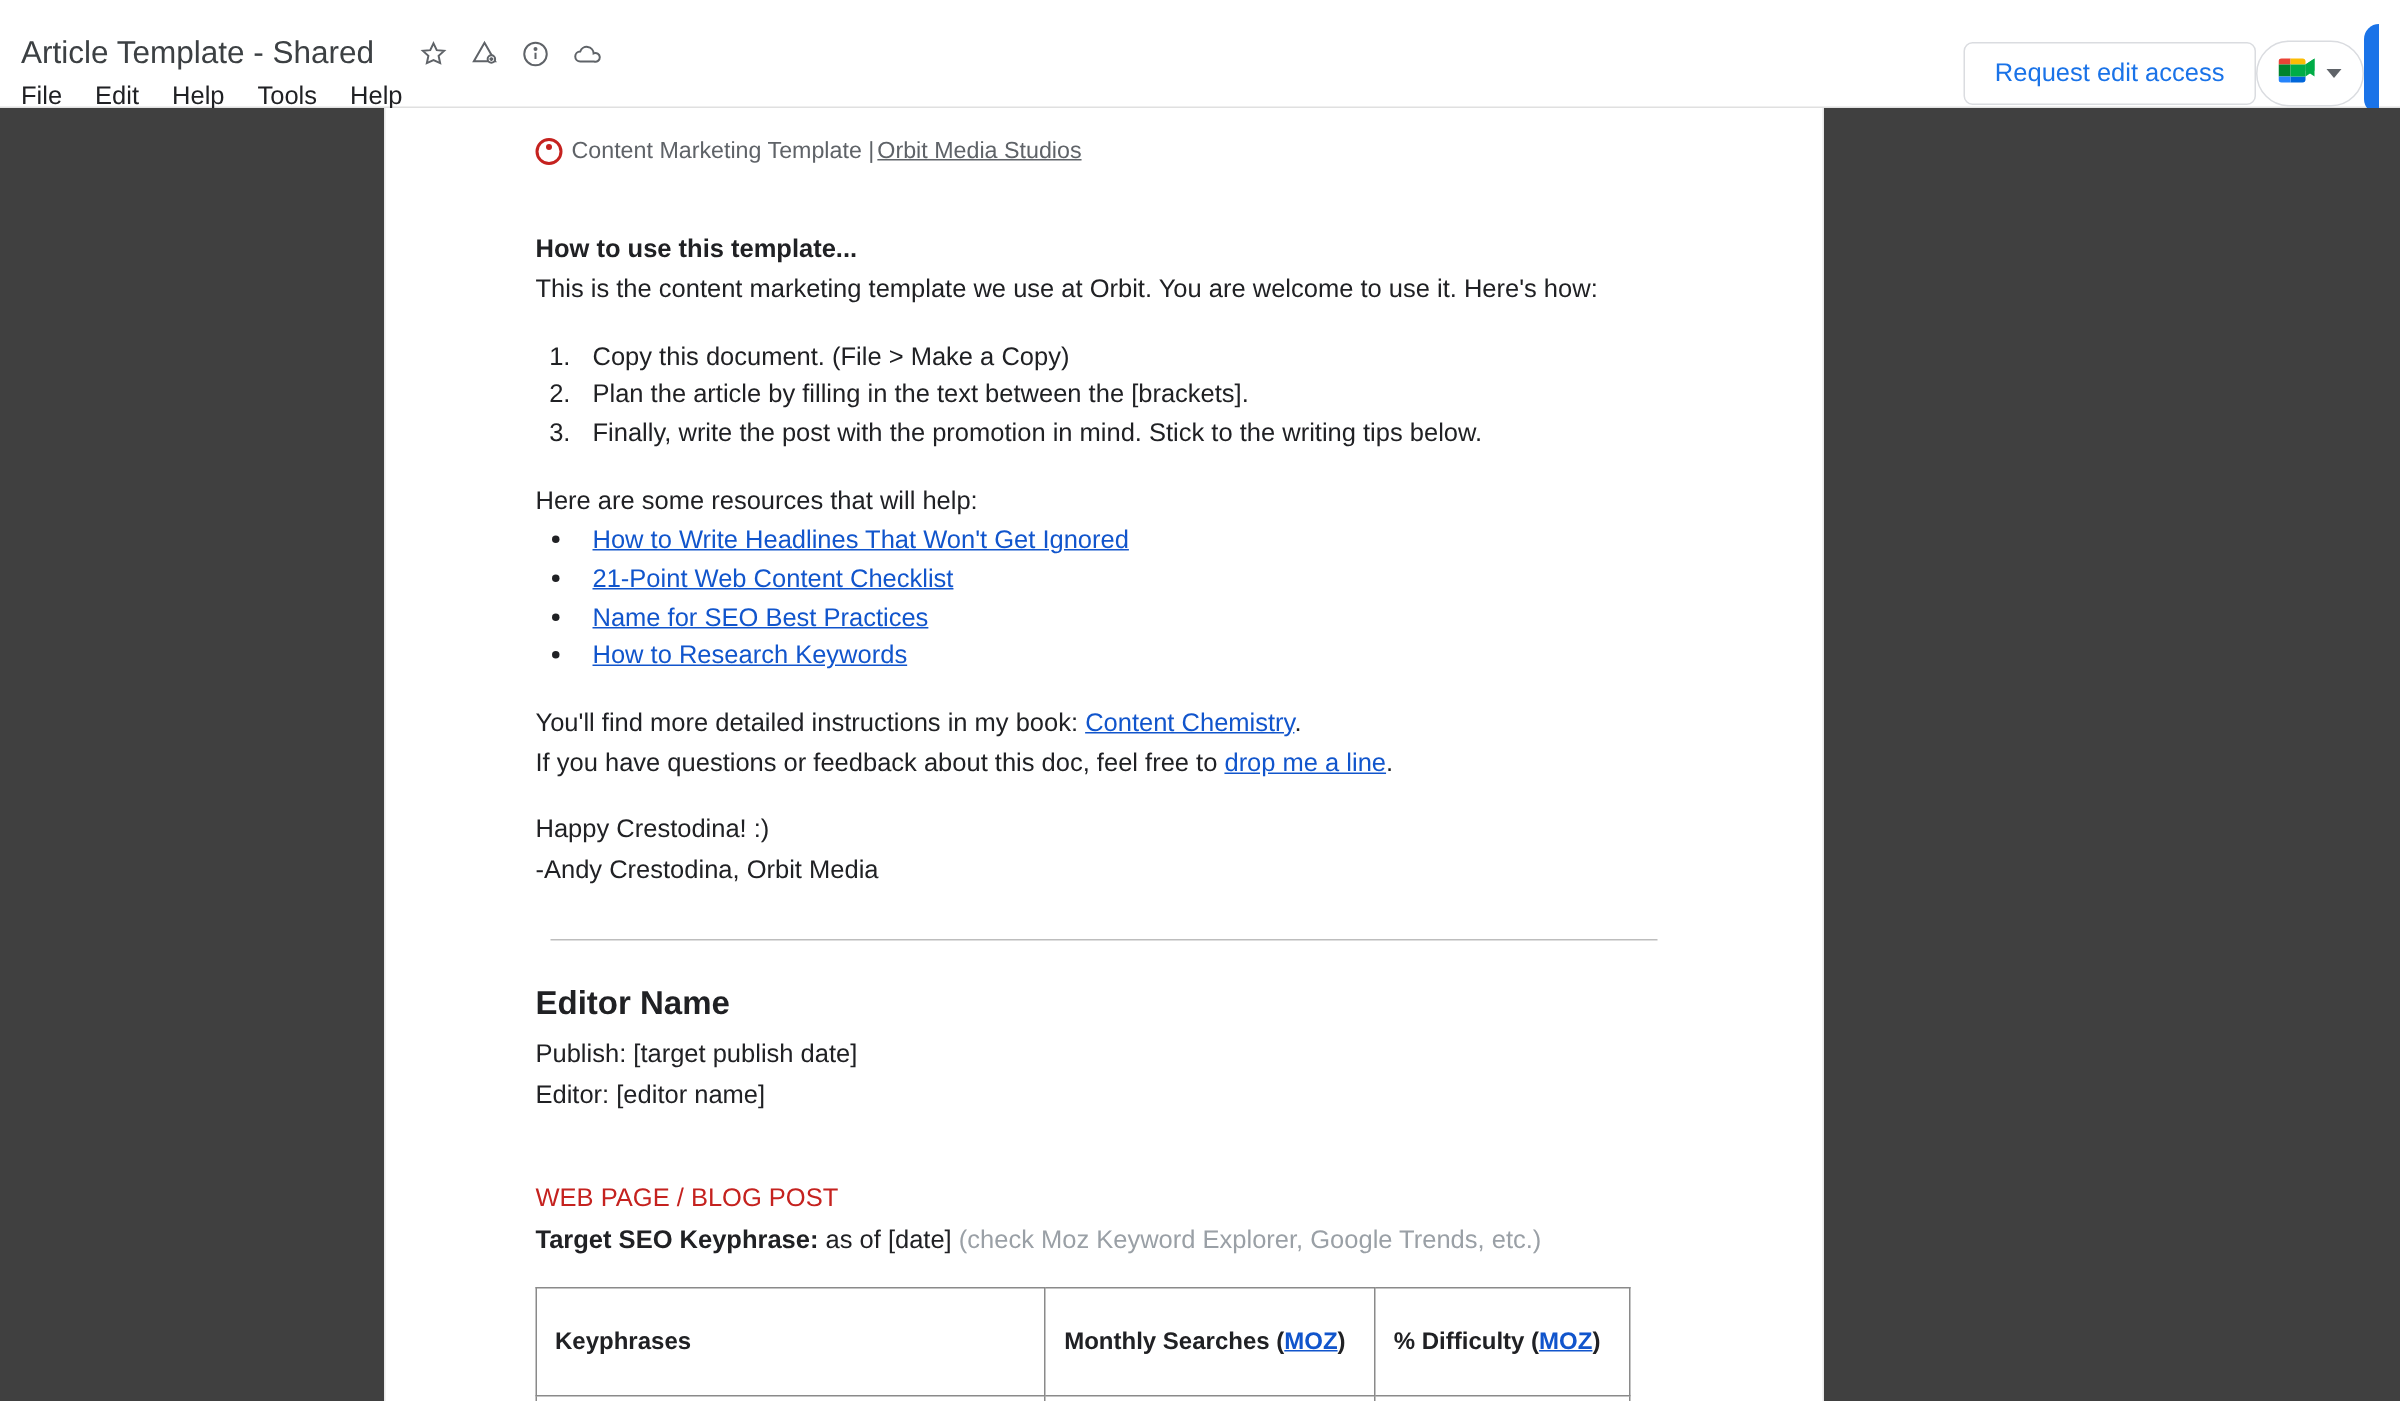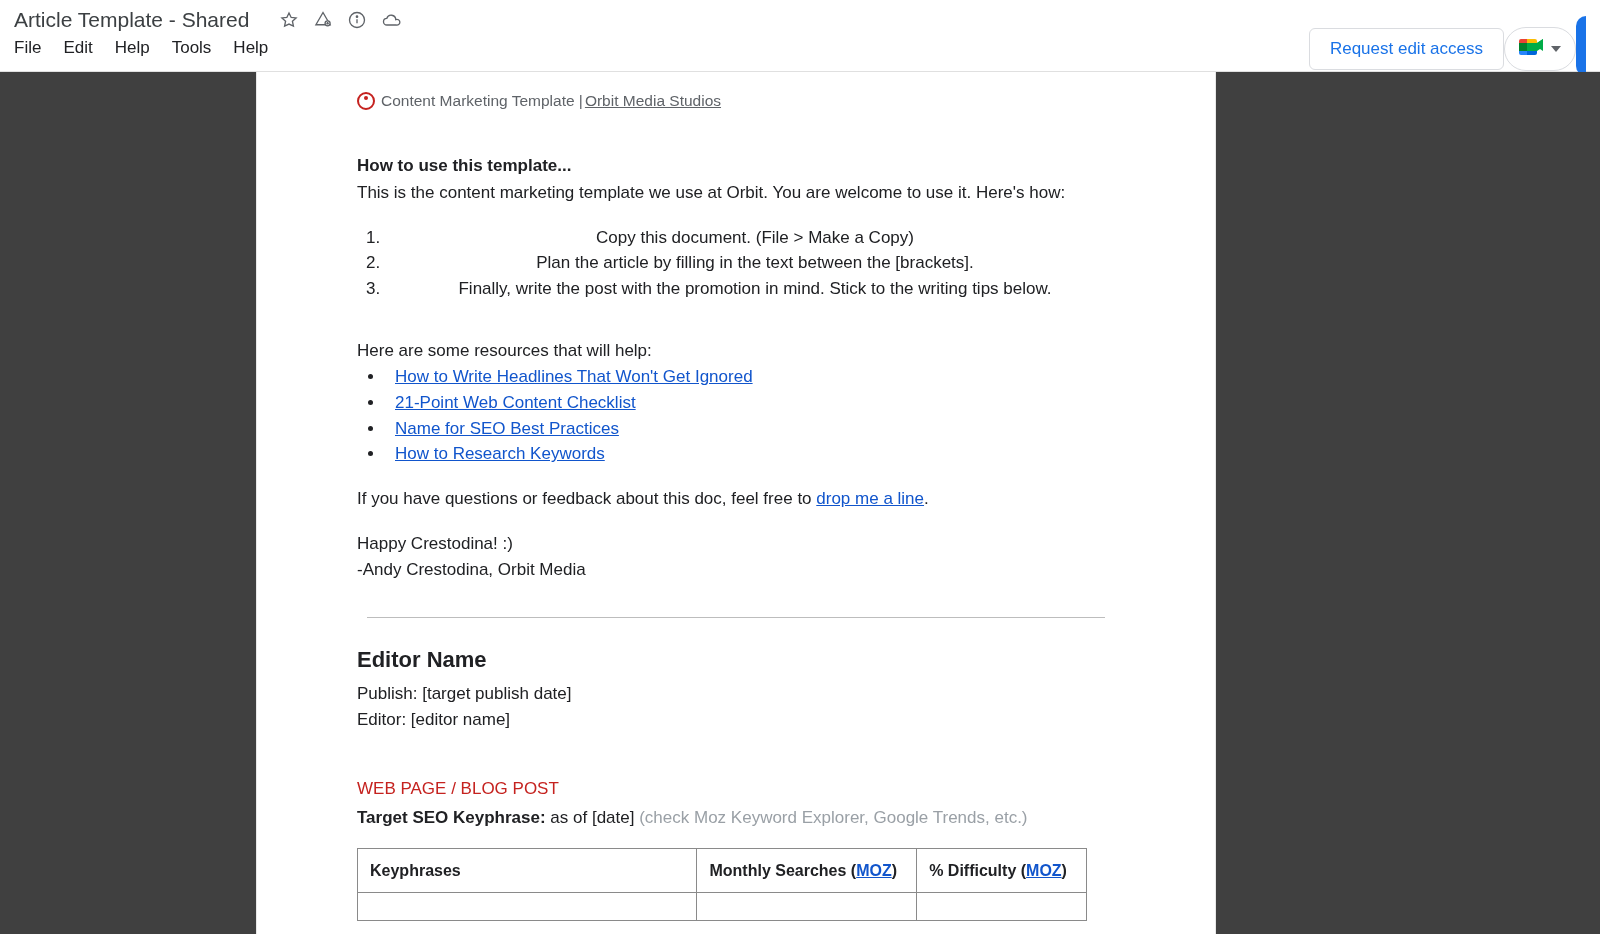--- a/index.html
+++ b/index.html
@@ -2,21 +2,21 @@
 <html><head>
 <meta charset="utf-8">
 <style>
   * { box-sizing: border-box; }
   html, body { margin:0; padding:0; height:100%; font-family: Arial, "Helvetica Neue", Helvetica, sans-serif; color:#202124; background:#fff; }
   body { width:1600px; height:934px; overflow:hidden; position:relative; }
 
   
   .header { padding: 8px 14px 0 14px; height:72px; border-bottom:1px solid #e0e0e0; display:flex; align-items:flex-start; justify-content:space-between; }
   .header-left { display:flex; flex-direction:column; }
-  .title-row { display:flex; align-items:center; gap:30px; }
+  .title-row { display:flex; align-items:center; gap:30px;margin-top:16px; }
   .doc-title { font-size:21px; font-weight:400; color:#3c4043; }
   .title-icons { display:flex; align-items:center; gap:14px; color:#5f6368; }
   .title-icons svg { width:20px; height:20px; display:block; }
 
   .menu-row { display:flex; gap:22px; margin-top:6px; }
   .menu-item { font-size:17px; color:#202124; cursor:pointer; }
 
   .header-right { display:flex; align-items:center; padding-top:14px; }
   .req-btn { border:1px solid #dadce0; border-radius:6px; padding:10px 20px; font-size:17px; color:#1a73e8; font-weight:500; background:#fff; cursor:pointer; }
   .meet-pill { border:1px solid #dadce0; border-radius:50px; height:44px; padding:0 14px; display:flex; align-items:center; gap:6px; cursor:pointer; }
@@ -29,42 +29,42 @@
   .page { position:absolute; left:256px; top:0; width:960px; background:#fff; border-left:1px solid #e8e8e8; border-right:1px solid #e8e8e8; min-height:100%; padding: 18px 100px 60px 100px; font-size:17px; line-height:1.45; color:#202124; }
 
   .brand-line { display:flex; align-items:center; gap:6px; font-size:15.5px; color:#5f6368; margin-bottom:42px; }
   .brand-line .orbit-icon { width:18px; height:18px; border:2px solid #c5221f; border-radius:50%; position:relative; display:inline-block; }
   .brand-line .orbit-icon::after { content:""; position:absolute; width:4px; height:4px; background:#c5221f; border-radius:50%; top:2px; left:50%; transform:translateX(-50%); }
   .brand-line a { color:#5f6368; text-decoration:underline; }
 
   .howto-title { font-weight:700; margin-bottom:2px; }
   .body-text { margin:0 0 20px 0; }
 
-  ol.steps { margin:0 0 37px 28px; padding:0;text-align:center; }
+  ol.steps { margin:0 0 20px 28px; padding:0; }
   ol.steps li { padding-left:10px; margin-bottom:1px; }
 
   .res-intro { margin-bottom:2px; }
   ul.resources { margin:0 0 20px 28px; padding:0; list-style:disc; }
   ul.resources li { padding-left:10px; margin-bottom:1px; }
   a.link { color:#1155cc; text-decoration:underline; }
 
   .para { margin:0 0 2px 0; }
   .block { margin-top:20px; }
 
   hr.sep { border:none; border-top:1px solid #bdbdbd; margin:34px 10px 26px 10px; }
 
   h2.article-name { font-size:22px; font-weight:700; margin:0 0 6px 0; }
   .meta-line { margin:0 0 2px 0; }
 
   .section-red { color:#c5221f; font-weight:400; margin-top:44px; margin-bottom:4px; font-size:17px; }
   .seo-line { margin-bottom:18px; }
   .gray { color:#9aa0a6; }
 
   table.kw { border-collapse:collapse; width:730px; }
-  table.kw th, table.kw td { border:1px solid #8a8a8a; padding:10px 12px; font-size:16px; text-align:left; }
+  table.kw th, table.kw td { border:1px solid #8a8a8a; padding:24px 12px; font-size:16px; text-align:left; }
   table.kw th { font-weight:700; }
   table.kw tbody td { height:28px; }
 
   .bold { font-weight:700; }
 </style>
 </head>
 <body>
 
 <div class="header">
   <div class="header-left">
@@ -147,20 +147,23 @@
     </ol>
 
     <div class="res-intro">Here are some resources that will help:</div>
     <ul class="resources">
       <li><a class="link" href="#">How to Write Headlines That Won't Get Ignored</a></li>
       <li><a class="link" href="#">21-Point Web Content Checklist</a></li>
       <li><a class="link" href="#">Name for SEO Best Practices</a></li>
       <li><a class="link" href="#">How to Research Keywords</a></li>
     </ul>
 
+    <p class="para">
+      <span>You'll find more detailed instructions in my book: </span><a class="link" href="#">Content Chemistry</a><span>.</span>
+    </p>
     <p class="para">
       <span>If you have questions or feedback about this doc, feel free to </span><a class="link" href="#">drop me a line</a><span>.</span>
     </p>
 
     <div class="block">
       <p class="para">Happy Crestodina! :)</p>
       <p class="para">-Andy Crestodina, Orbit Media</p>
     </div>
 
     <hr class="sep">

